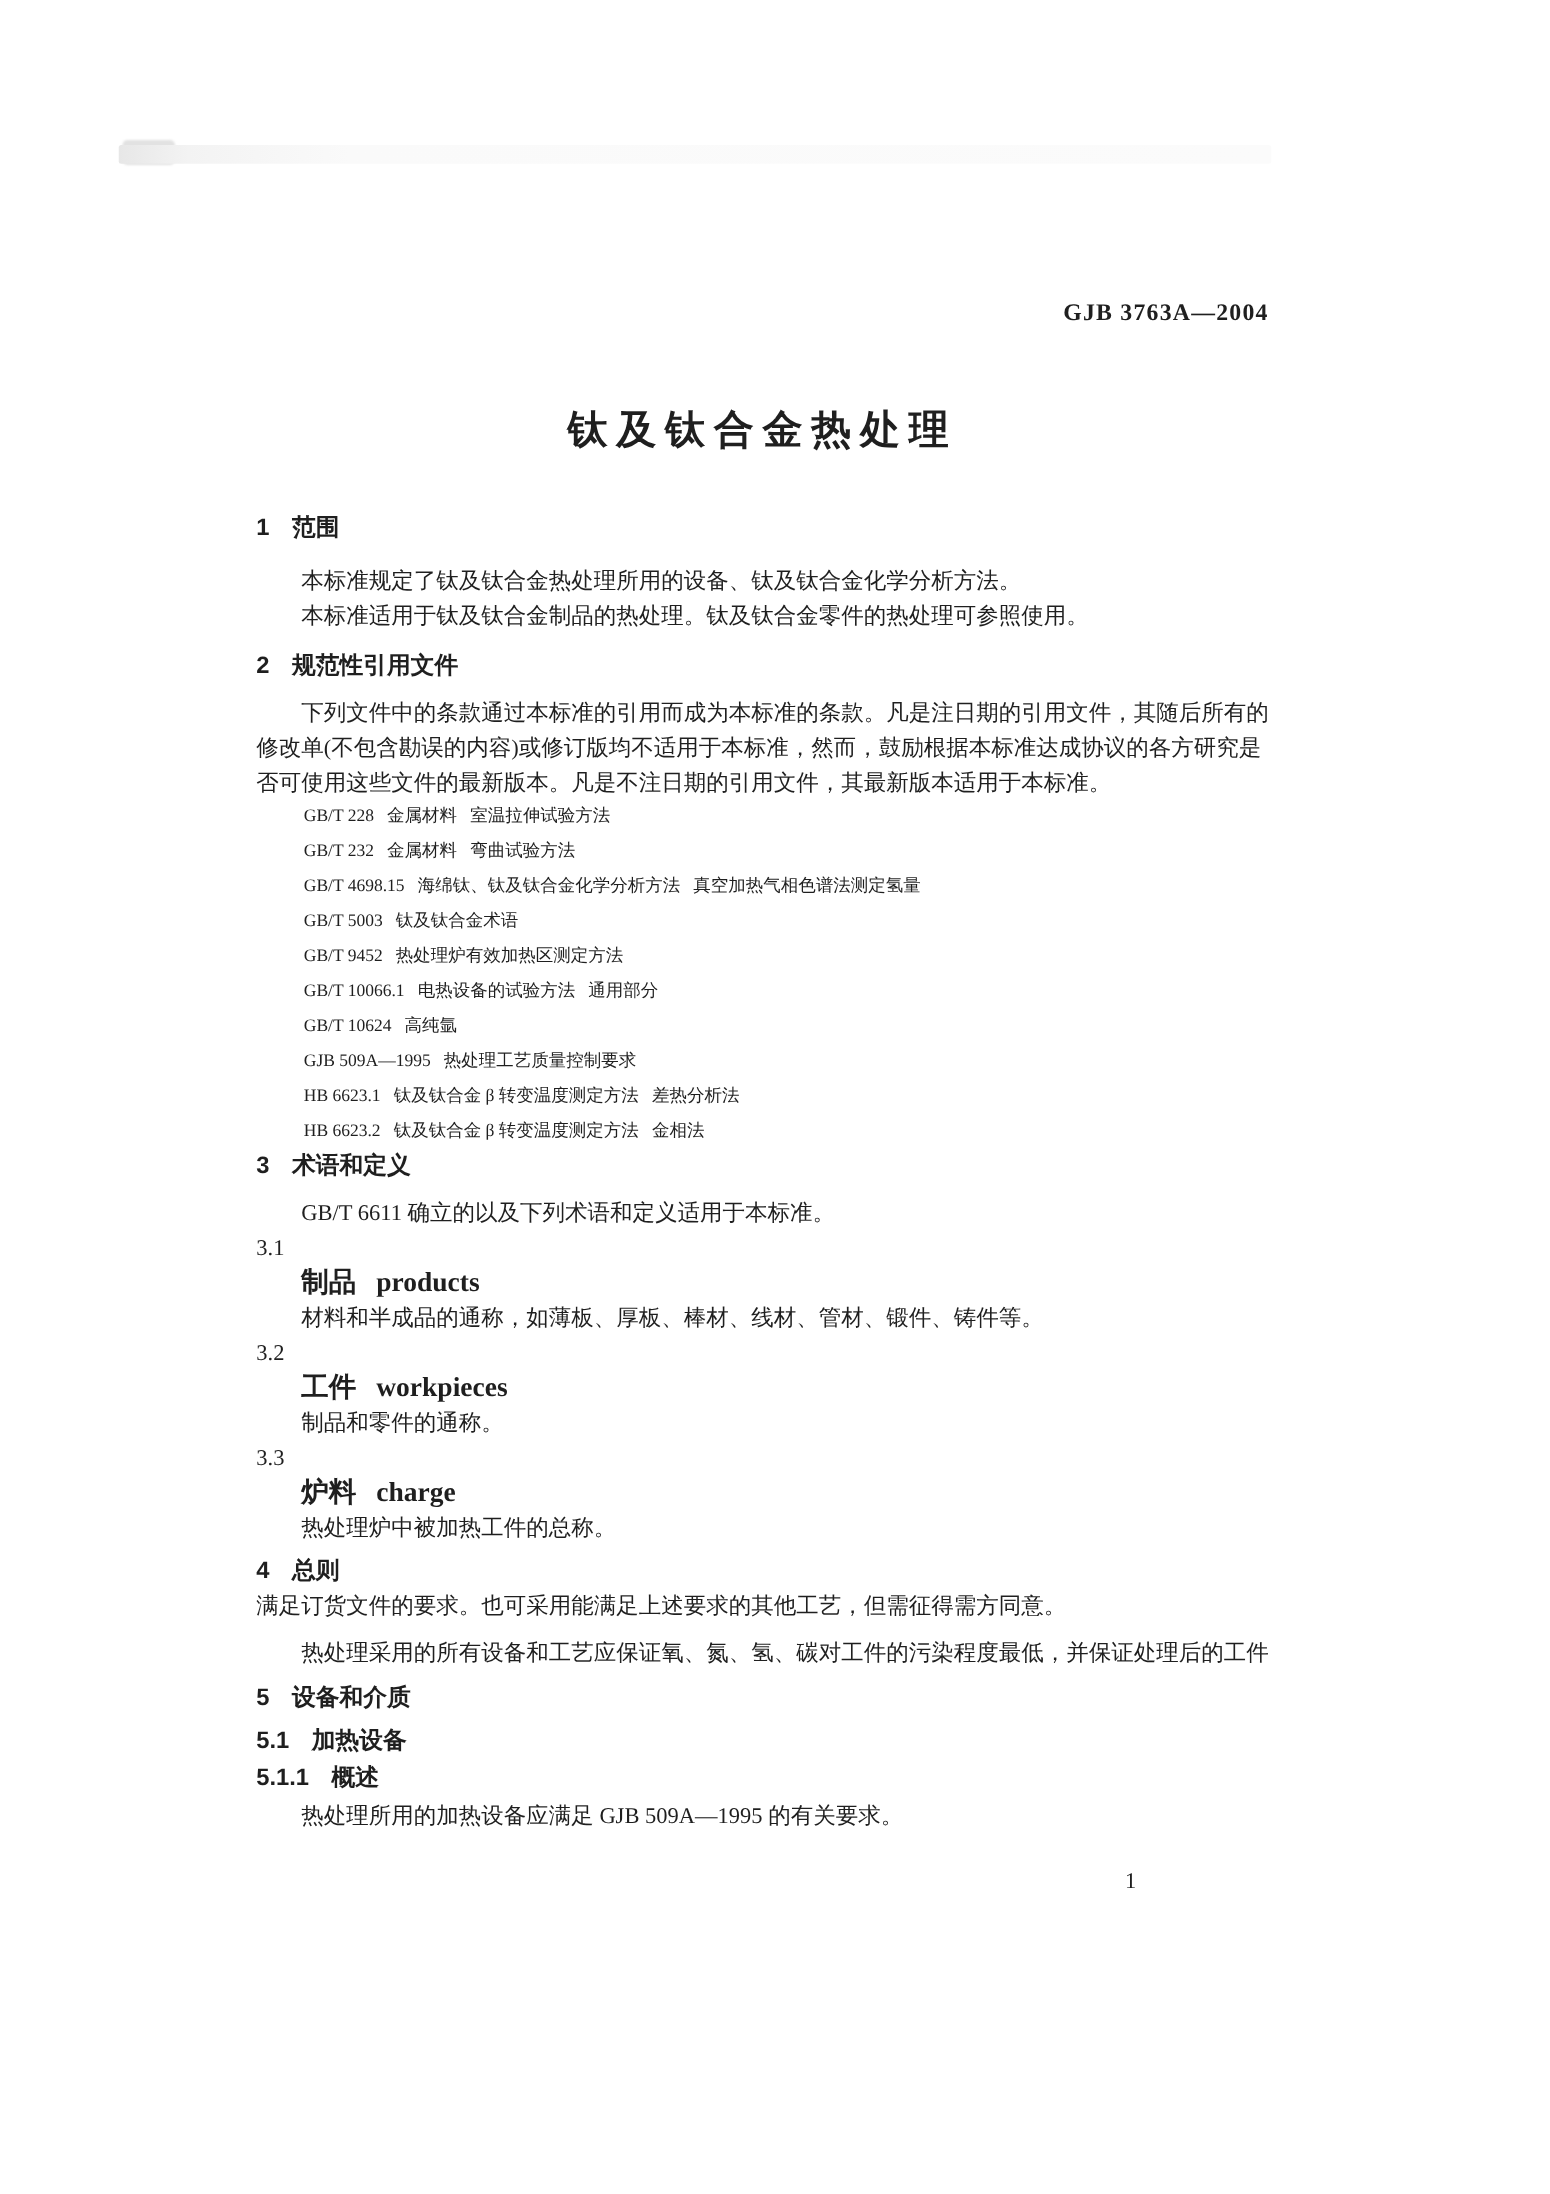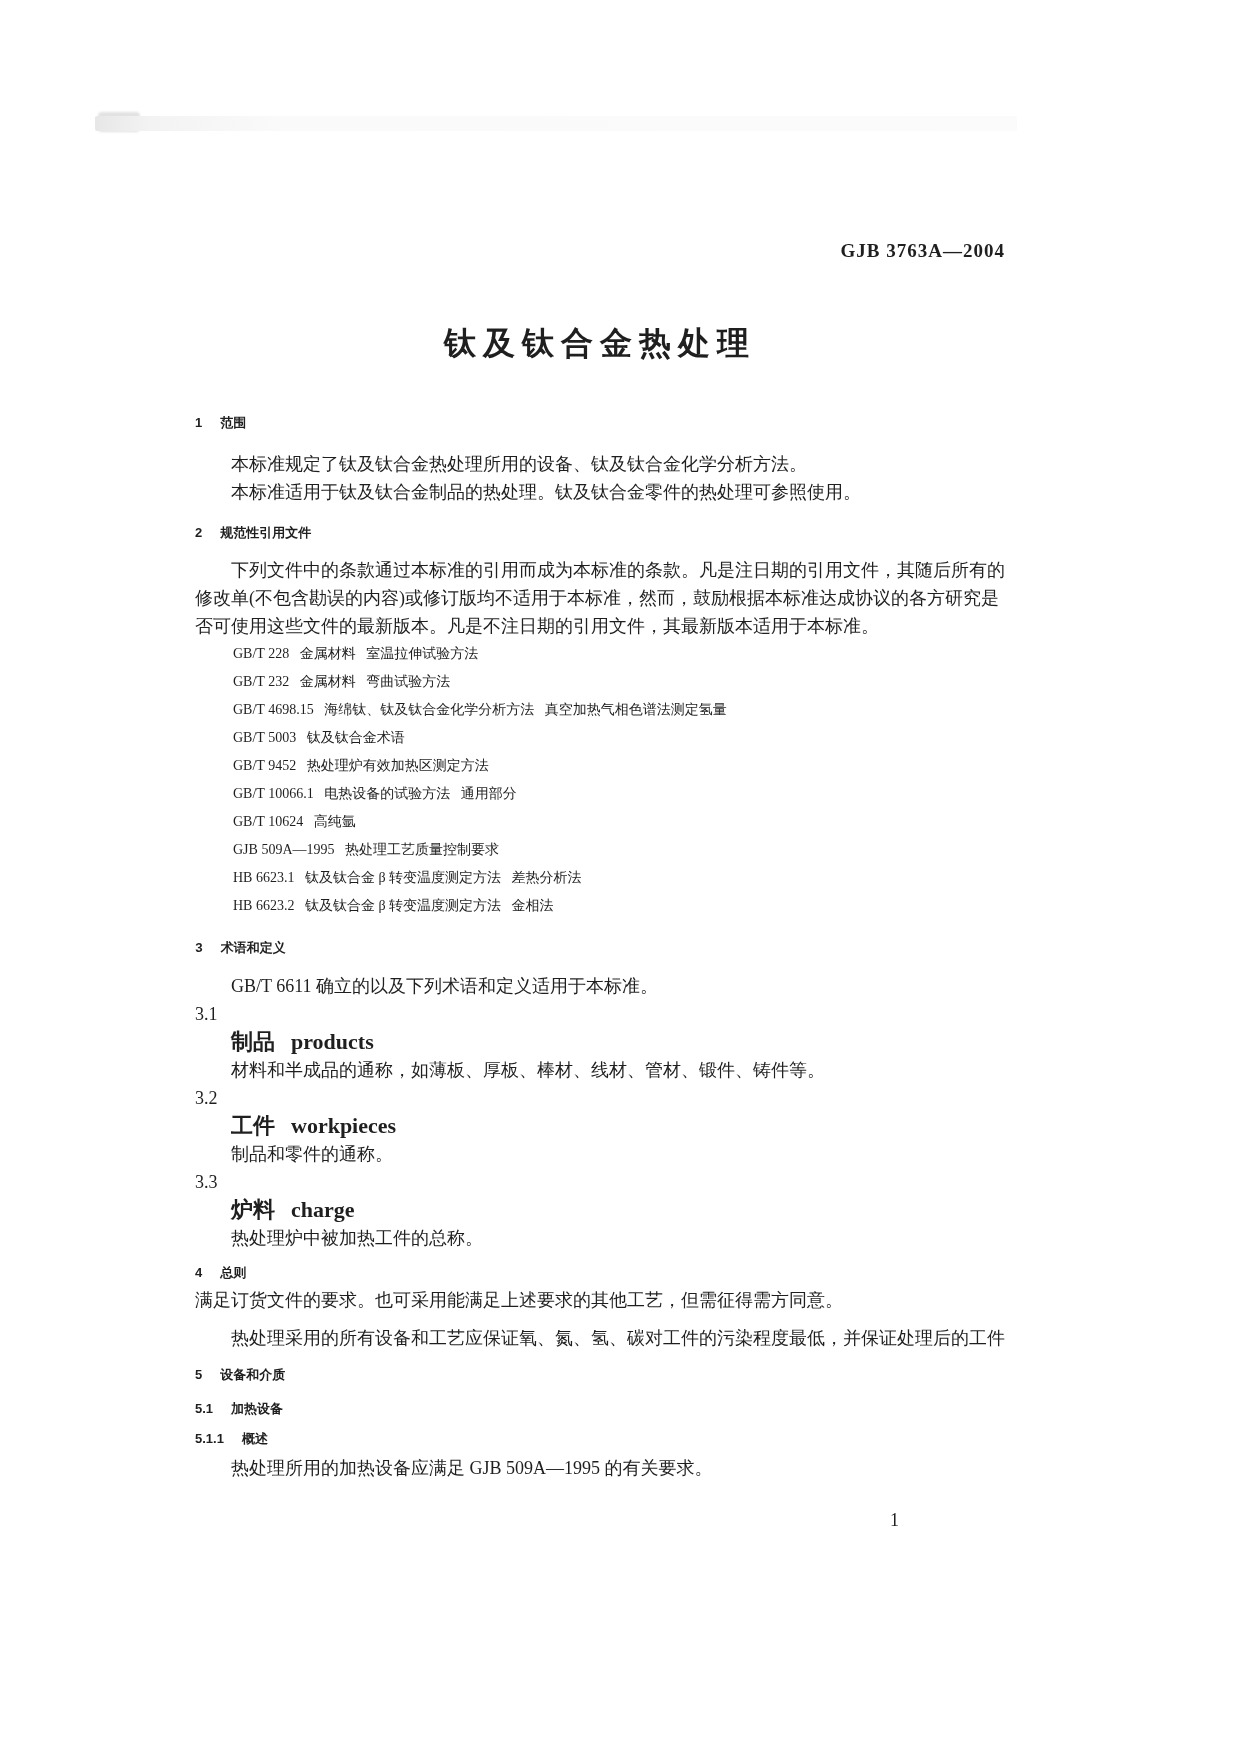--- a/index.html
+++ b/index.html
@@ -19,21 +19,21 @@
     border-radius:2px;
   }
   .scan-smudge {
     position:absolute; left:98px; top:112px;
     width:42px; height:20px;
     background:#e2e2e2;
     border-radius:4px;
     filter:blur(1px);
   }
   .content {
-    position:absolute; left:195px; top:0;
+    position:absolute; left:205px; top:0;
     width:810px;
   }
   .doc-code {
     margin-top:240px;
     text-align:right;
     font-weight:bold;
     font-size:19px;
     line-height:22px;
     letter-spacing:1px;
   }
@@ -42,27 +42,27 @@
     text-align:center;
     font-family:"Liberation Sans", sans-serif;
     font-weight:bold;
     font-size:32px;
     line-height:38px;
     letter-spacing:7px;
   }
   .sec-h {
     font-family:"Liberation Sans", sans-serif;
     font-weight:bold;
-    font-size:13px;
+    font-size:19px;
     line-height:26px;
   }
   .sec-h .num { display:inline-block; margin-right:18px; }
   .mt-s1 { margin-top:48px; }
   .mt-s2 { margin-top:14px; }
-  .mt-s3 { margin-top:16px;font-family:Liberation Mono, monospace; }
+  .mt-s3 { margin-top:0; }
   .mt-s4 { margin-top:8px; }
   .mt-s5 { margin-top:10px; }
   .mt-s51 { margin-top:8px; }
   .mt-s511 { margin-top:4px; }
   .body-line {
     font-size:18px;
     line-height:28px;
     text-align:justify;
   }
   .first-block { margin-top:14px; }

